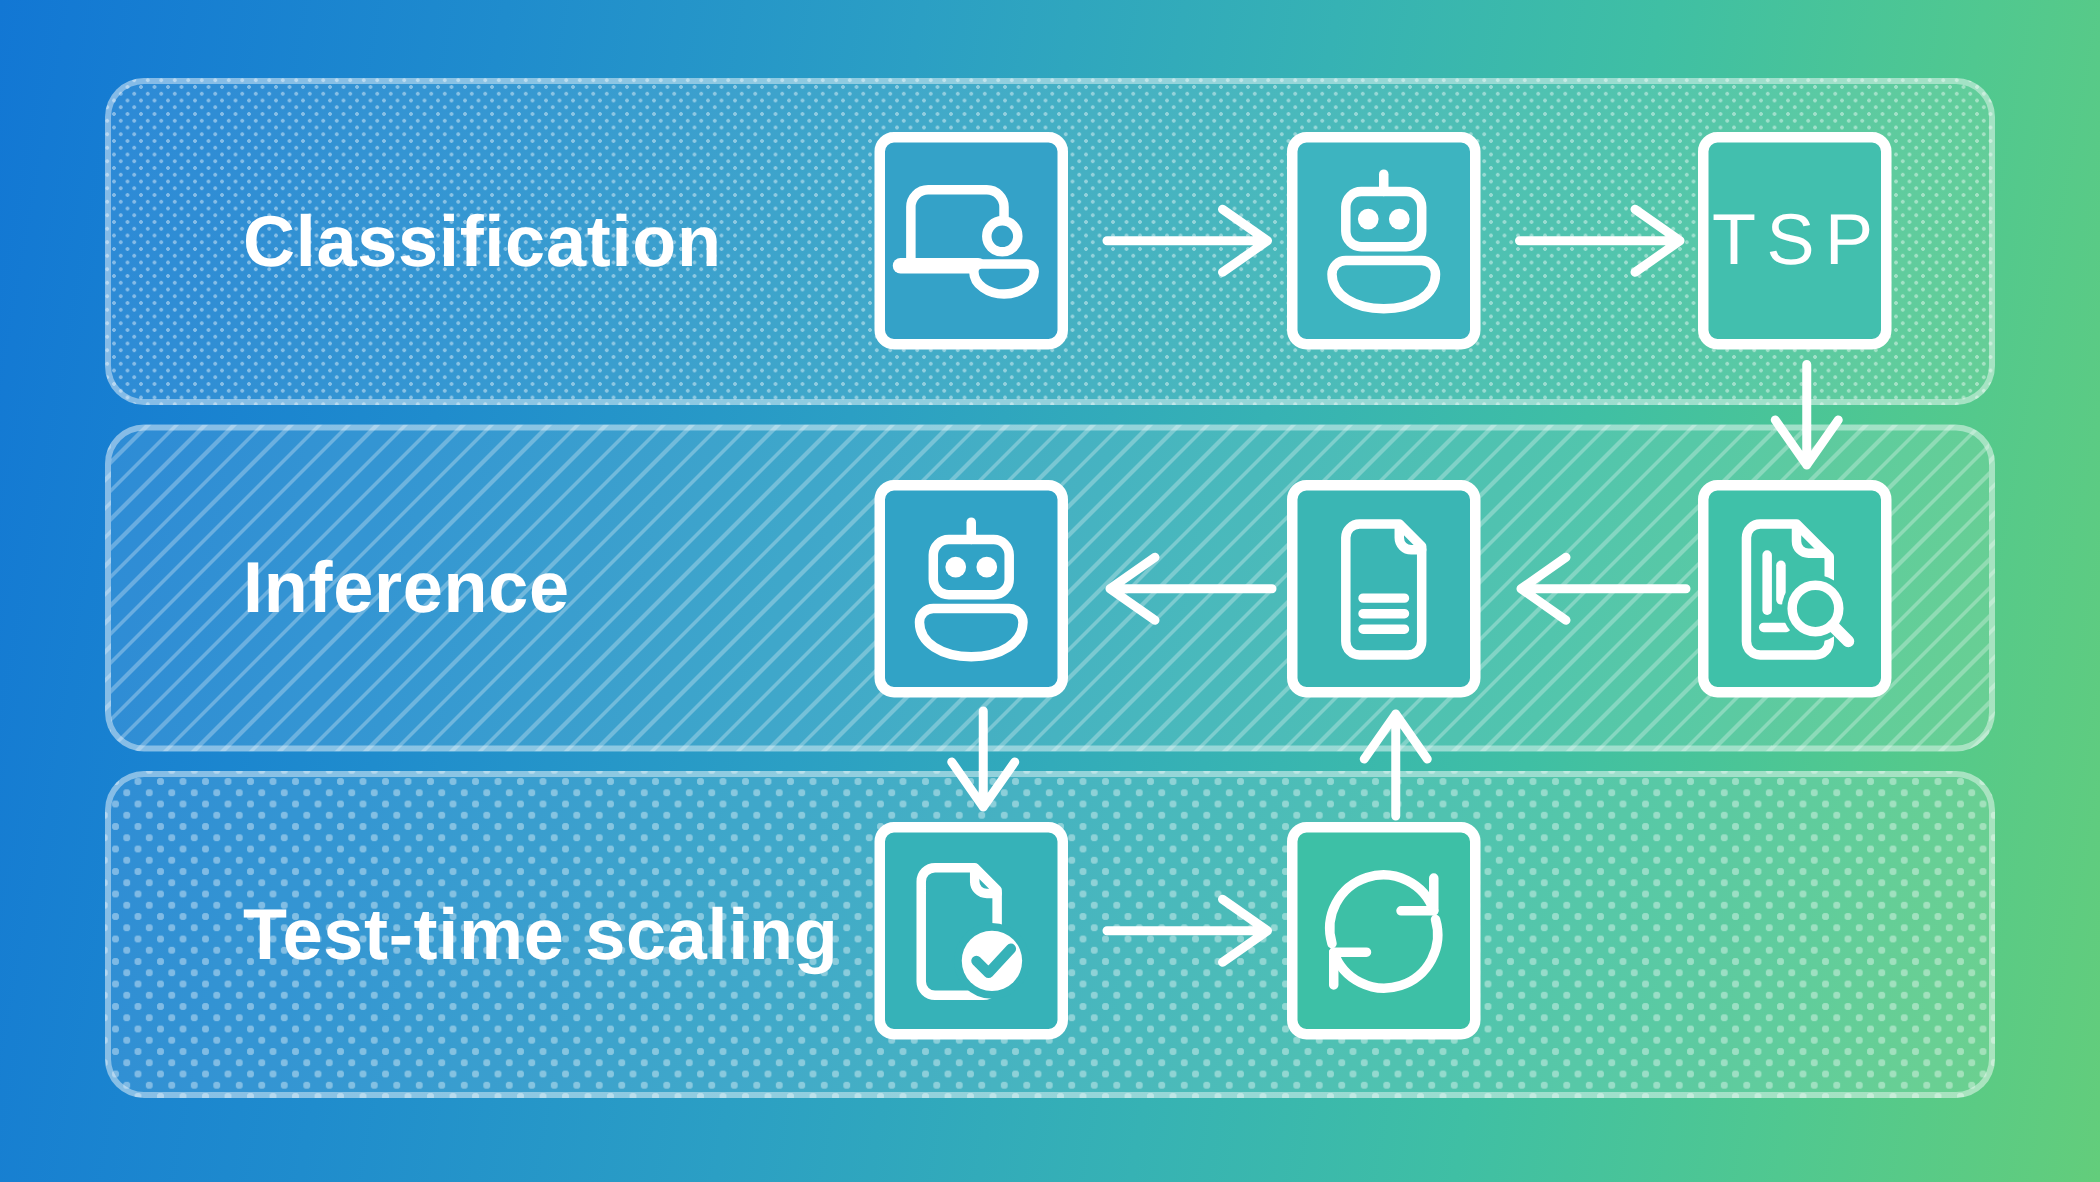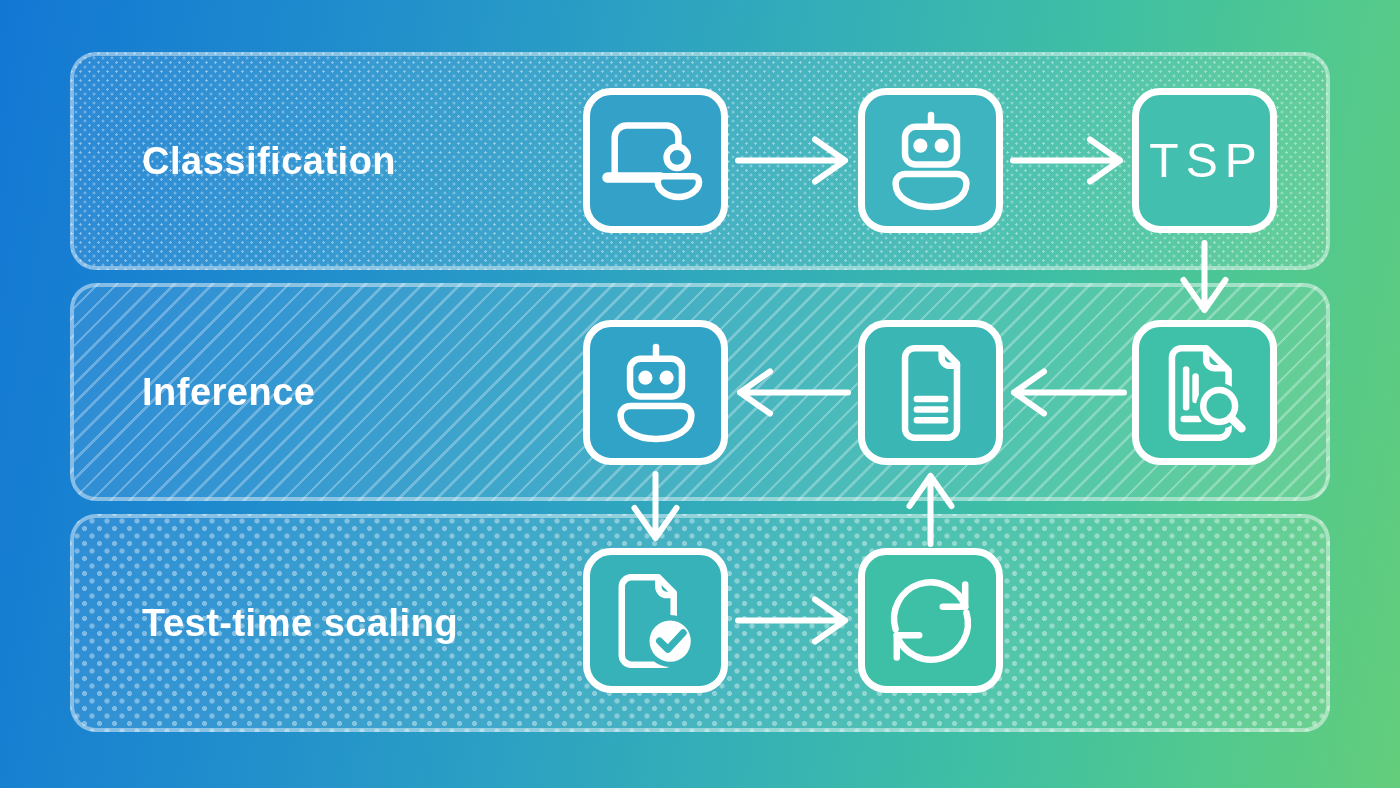--- a/index.html
+++ b/index.html
@@ -28,26 +28,26 @@
       transparent 2.6px, transparent 13.5px);
   }
   .band-3{top:514px;
     background-image:
       radial-gradient(rgba(255,255,255,0.38) 2.3px, transparent 2.5px),
       radial-gradient(rgba(255,255,255,0.38) 2.3px, transparent 2.5px);
     background-size:15px 15px,15px 15px;
     background-position:3px 3px,10.5px 10.5px;
   }
   .band-label{
-    color:#ffffff;font-size:38px;font-weight:700;letter-spacing:0.5px;
-    padding-left:68px;white-space:nowrap;
+    color:#ffffff;font-size:48px;font-weight:700;letter-spacing:0.5px;
+    padding-left:40px;white-space:nowrap;margin-left:48px;
   }
   .node{
-    position:absolute;width:145px;height:145px;box-sizing:border-box;
-    border:7px solid #ffffff;border-radius:28px;
+    position:absolute;width:129px;height:145px;box-sizing:border-box;
+    border:7px solid #ffffff;border-radius:13px;
     display:flex;align-items:center;justify-content:center;
   }
   .node svg{width:118px;height:118px;display:block;}
   
   .p-r1c1{left:583px;top:88px;background:#34a2c8;color:#34a2c8;}
   .p-r1c2{left:858px;top:88px;background:#3db4c0;color:#3db4c0;}
   .p-r1c3{left:1132px;top:88px;background:#42bfae;color:#42bfae;}
   .p-r2c1{left:583px;top:320px;background:#31a3c6;color:#31a3c6;}
   .p-r2c2{left:858px;top:320px;background:#3ab6b4;color:#3ab6b4;}
   .p-r2c3{left:1132px;top:320px;background:#3fc1a9;color:#3fc1a9;}

